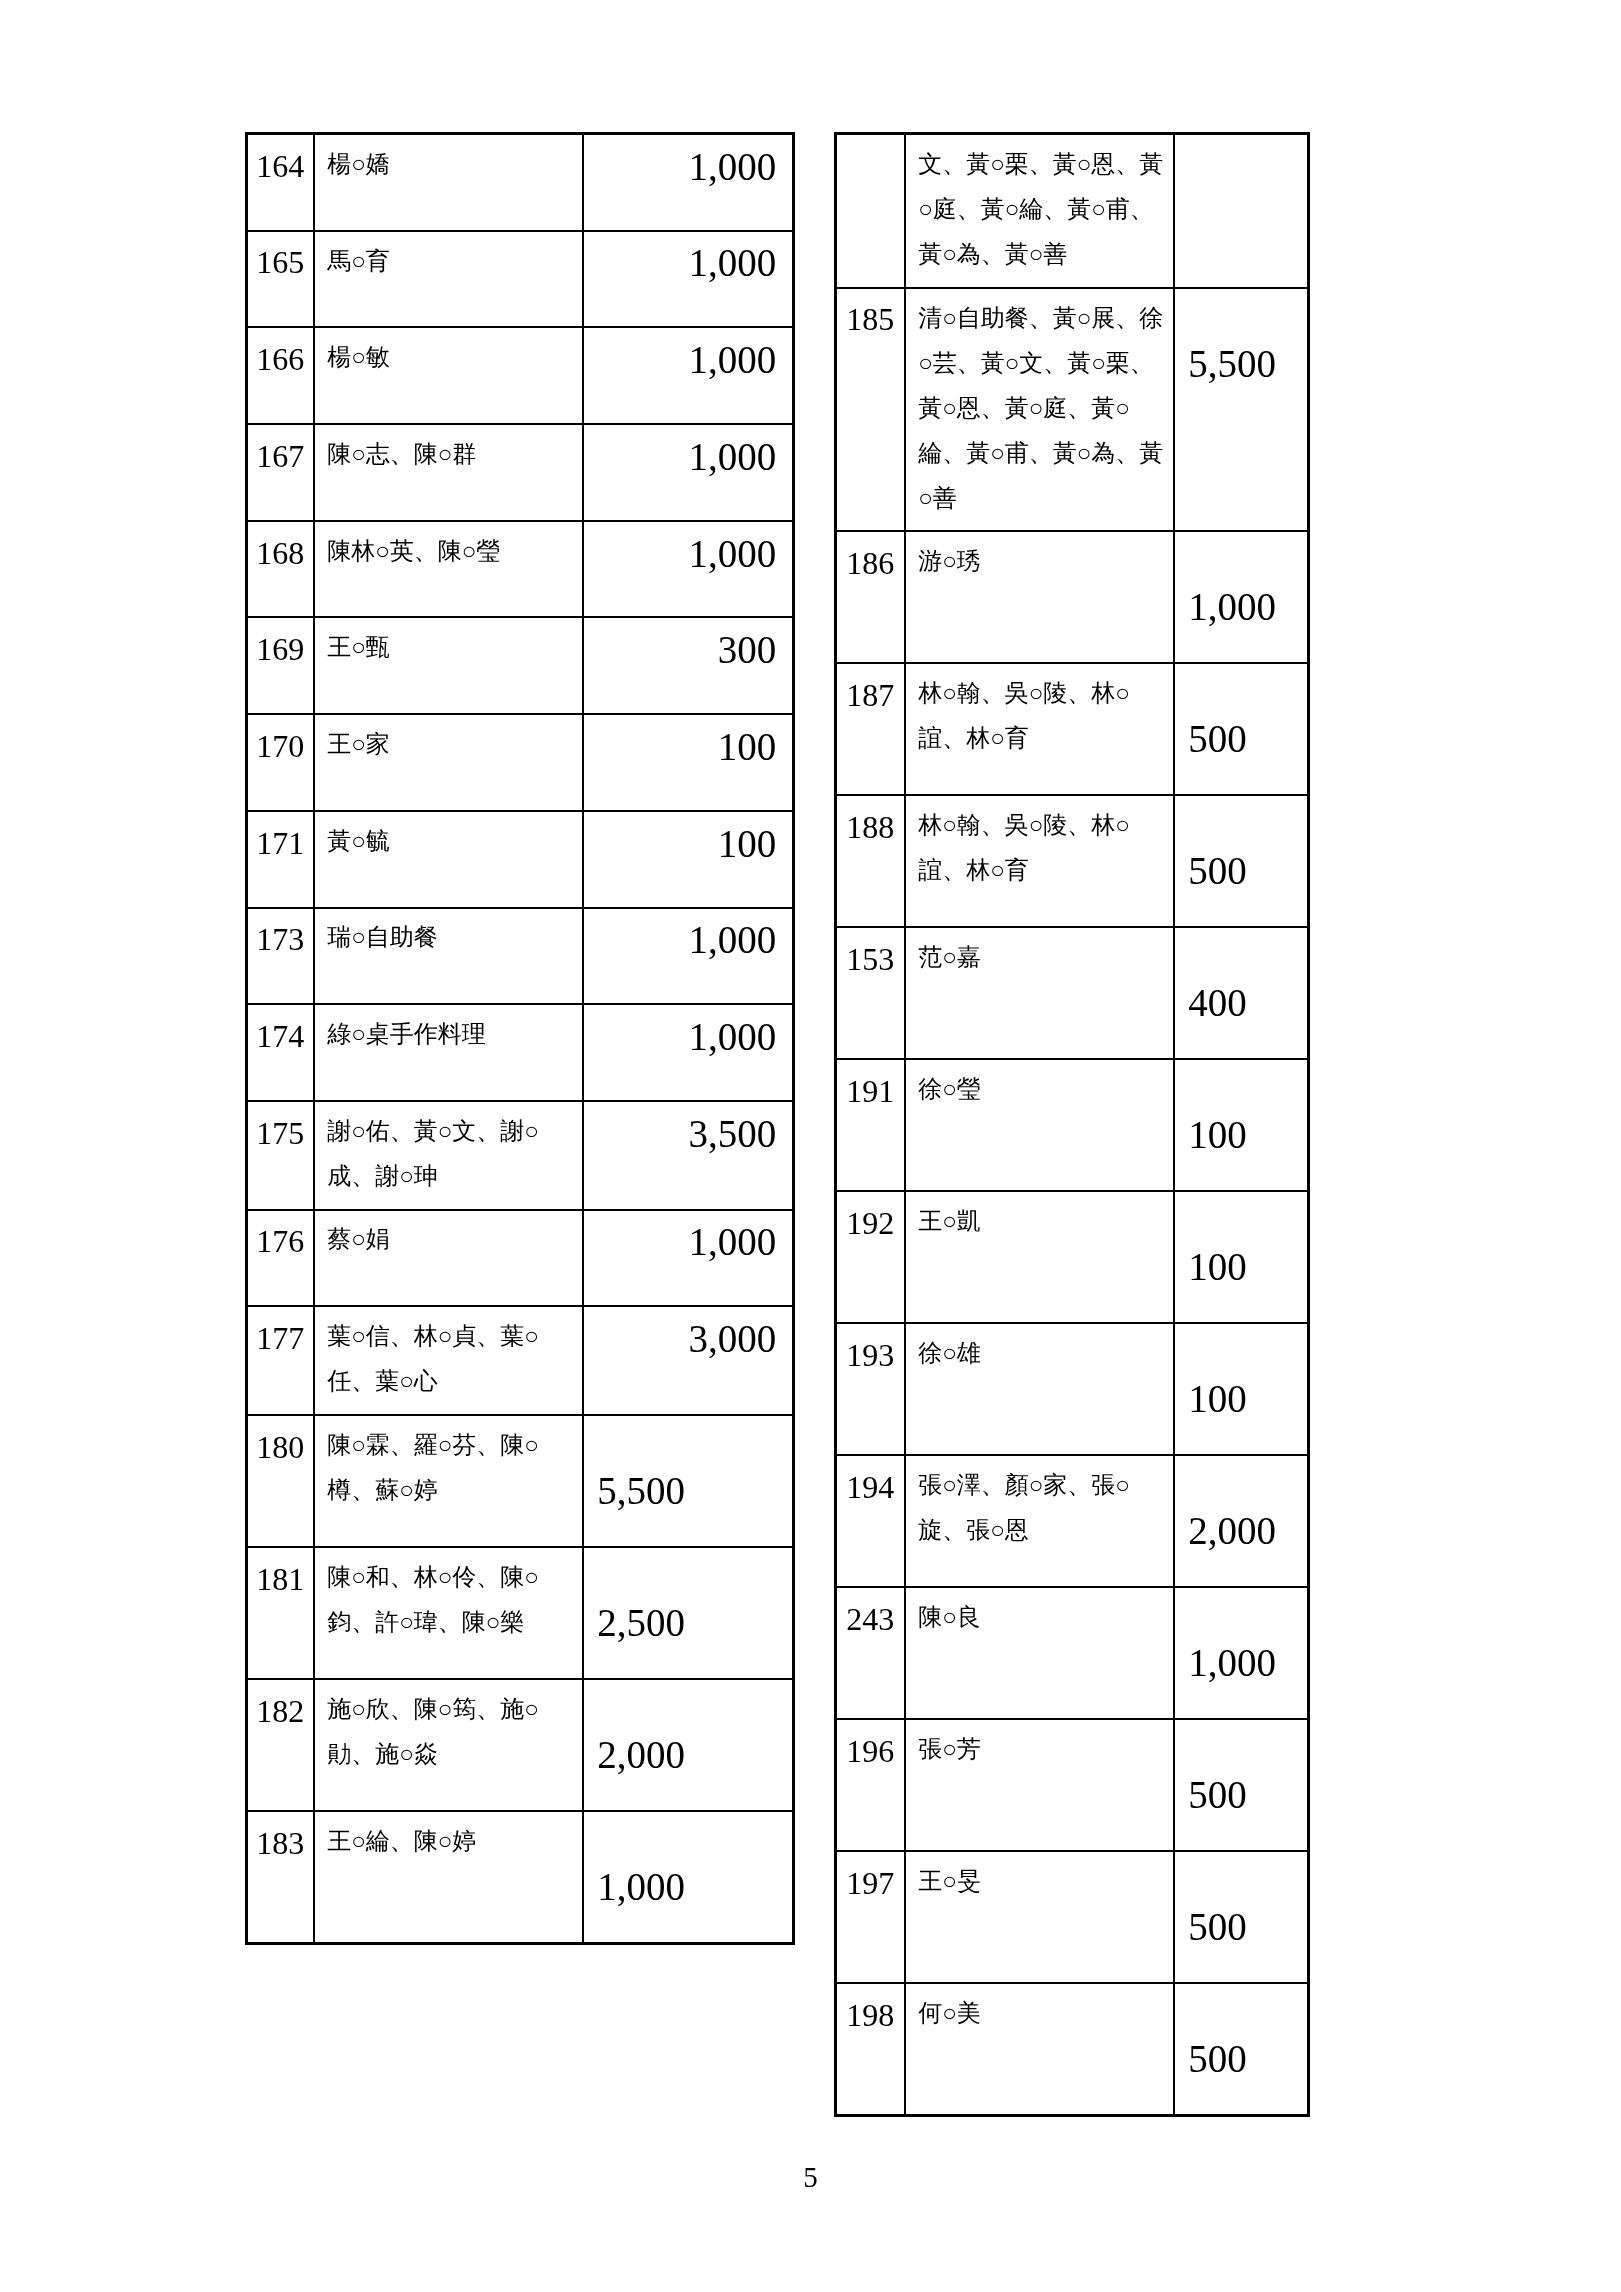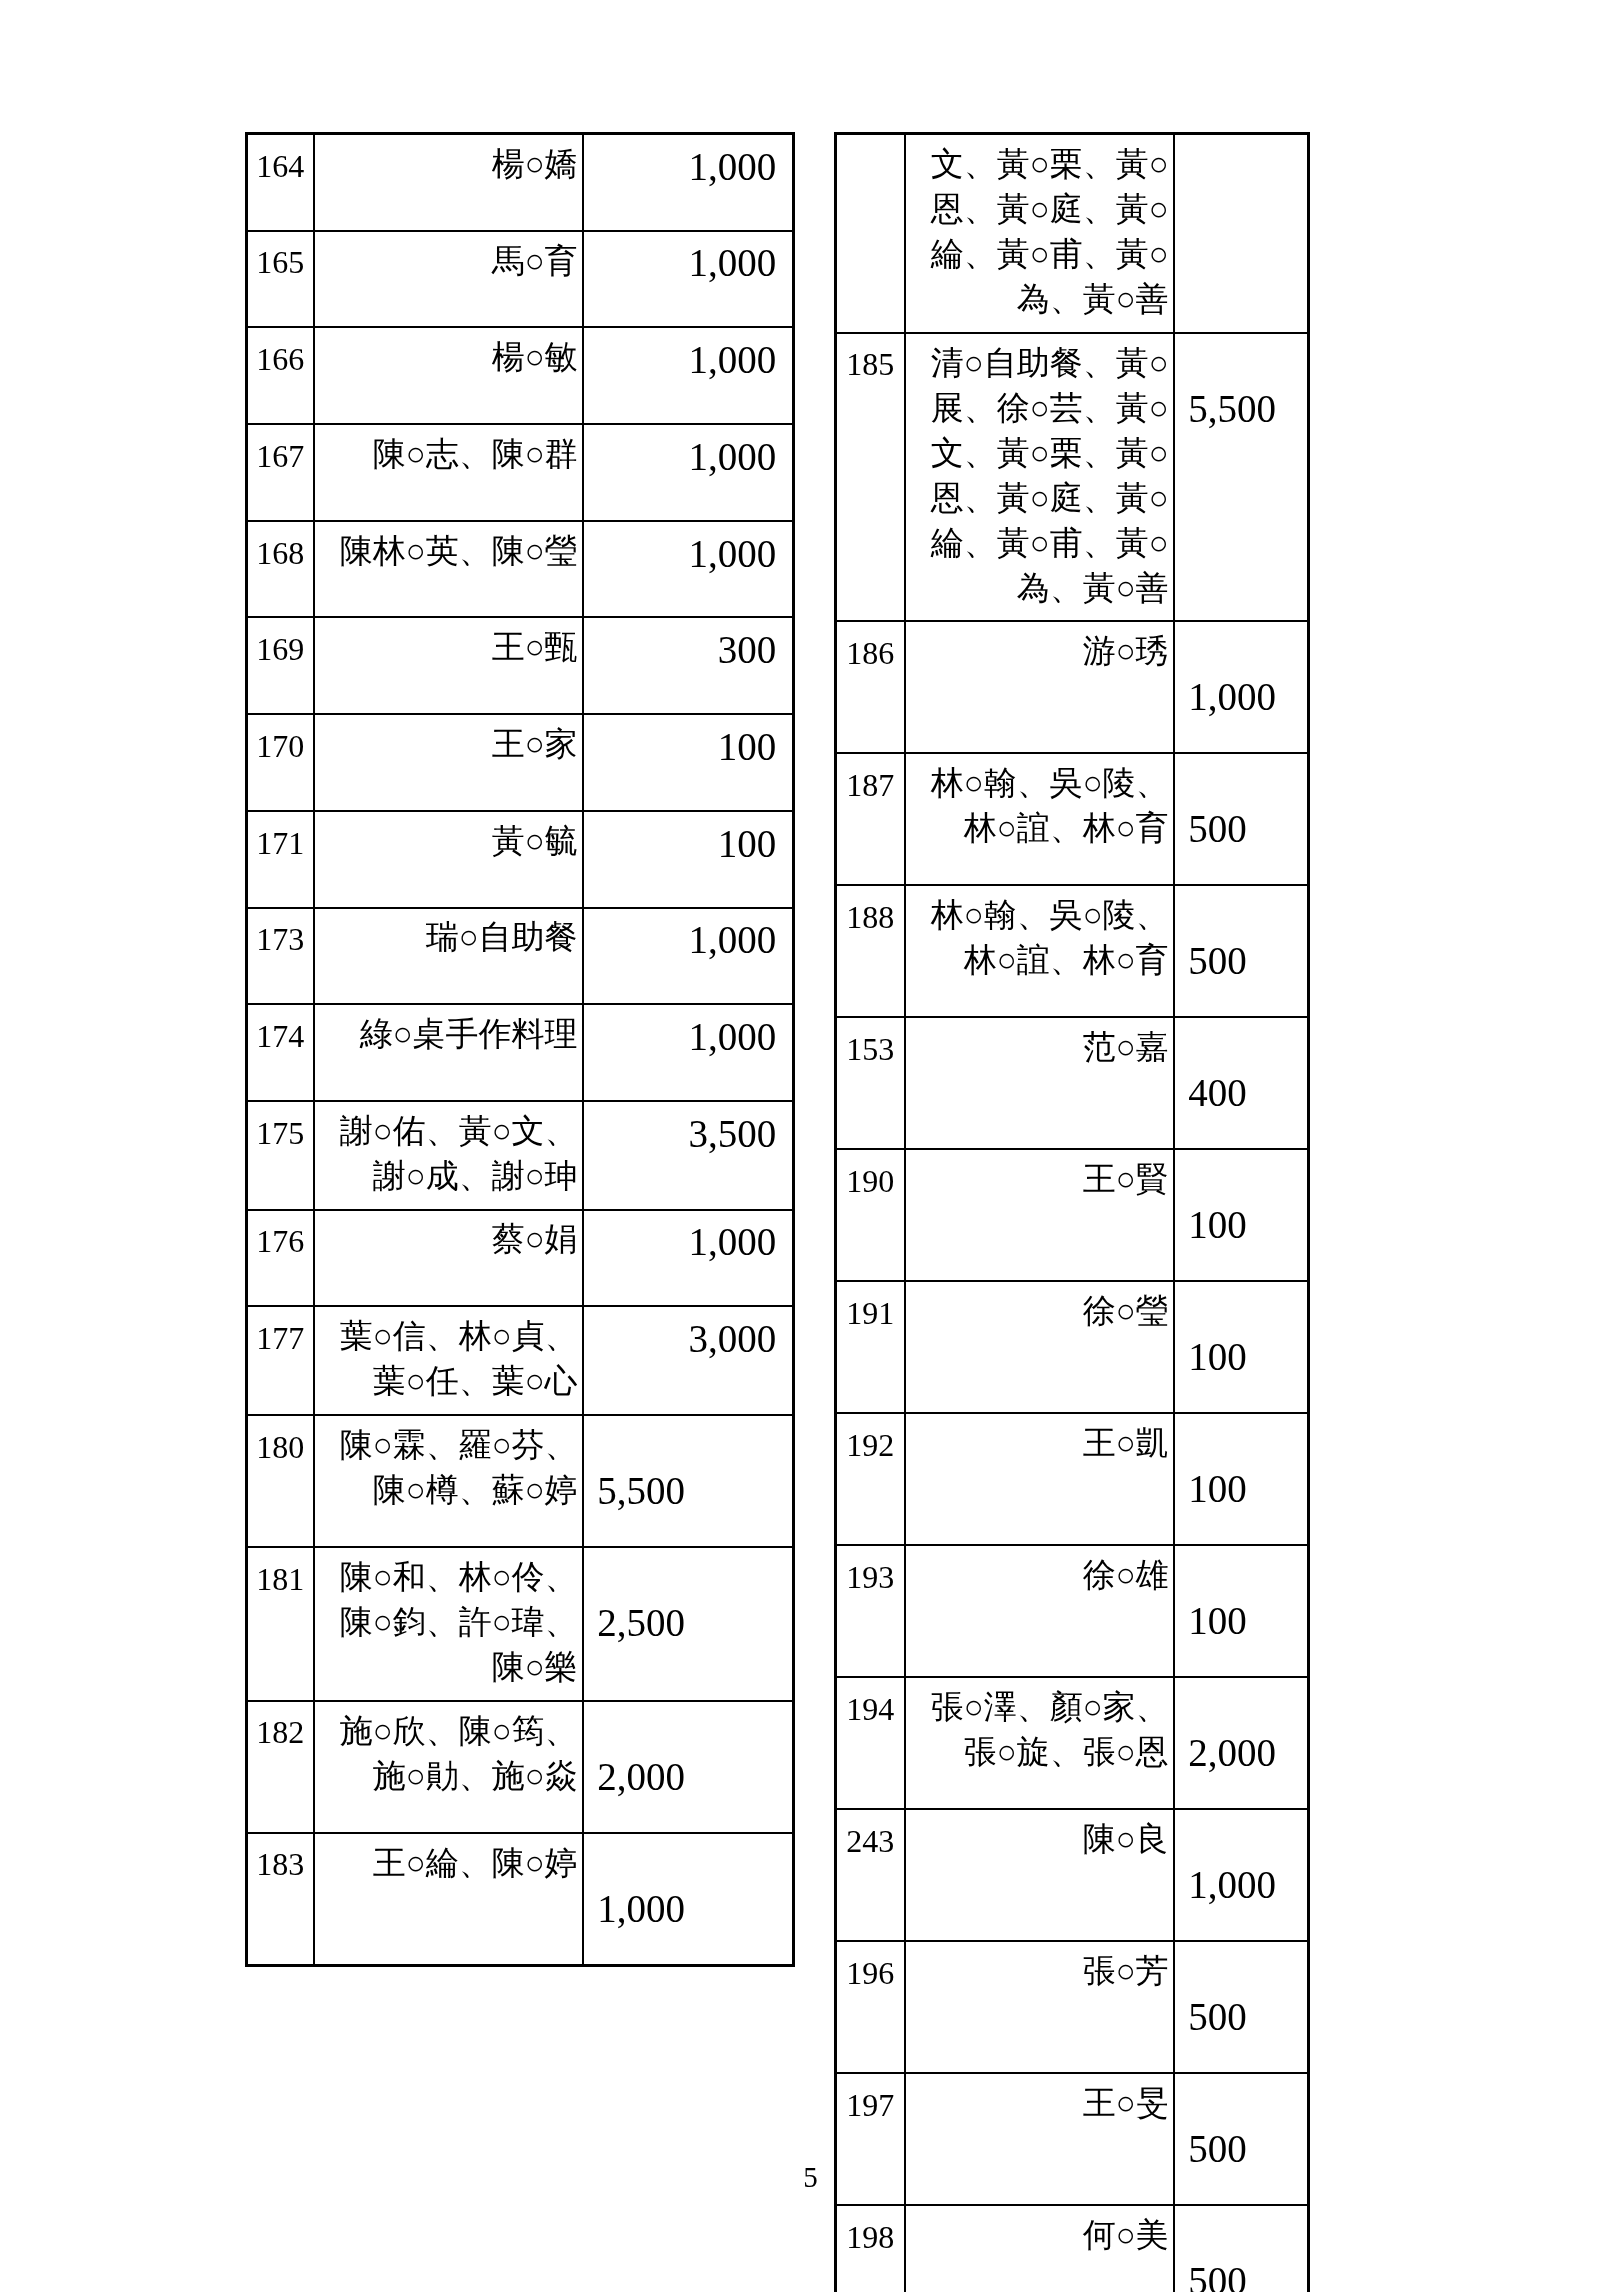--- a/index.html
+++ b/index.html
@@ -31,26 +31,25 @@
     height: 78px; 
     overflow: hidden;
   }
   td.no-cell {
     text-align: center;
     font-size: 32px;
     line-height: 39px;
     padding-top: 11.8px;
   }
   td.name-cell {
-    font-size: 33px;
+    font-size: 24px;
     line-height: 45px;
     padding: 6.9px 3.9px 9.8px 12.7px;
     line-break: strict;
     word-break: normal;
-    text-align: right;
   }
   td.amt-cell {
     font-size: 39px;
     line-height: 45px;
   }
   td.amt-cell.amt-top-right {
     text-align: right;
     padding: 8.8px 15.7px 0 0;
   }
   td.amt-cell.amt-second-line-left {
@@ -224,25 +223,20 @@
           <td class="name-cell">林○翰、吳○陵、林○誼、林○育</td>
           <td class="amt-cell amt-second-line-left">500</td>
         </tr>
 
         <tr>
           <td class="no-cell">153</td>
           <td class="name-cell">范○嘉</td>
           <td class="amt-cell amt-second-line-left">400</td>
         </tr>
 
-        <tr>
-          <td class="no-cell">190</td>
-          <td class="name-cell">王○賢</td>
-          <td class="amt-cell amt-second-line-left">100</td>
-        </tr>
 
         <tr>
           <td class="no-cell">191</td>
           <td class="name-cell">徐○瑩</td>
           <td class="amt-cell amt-second-line-left">100</td>
         </tr>
 
         <tr>
           <td class="no-cell">192</td>
           <td class="name-cell">王○凱</td>

